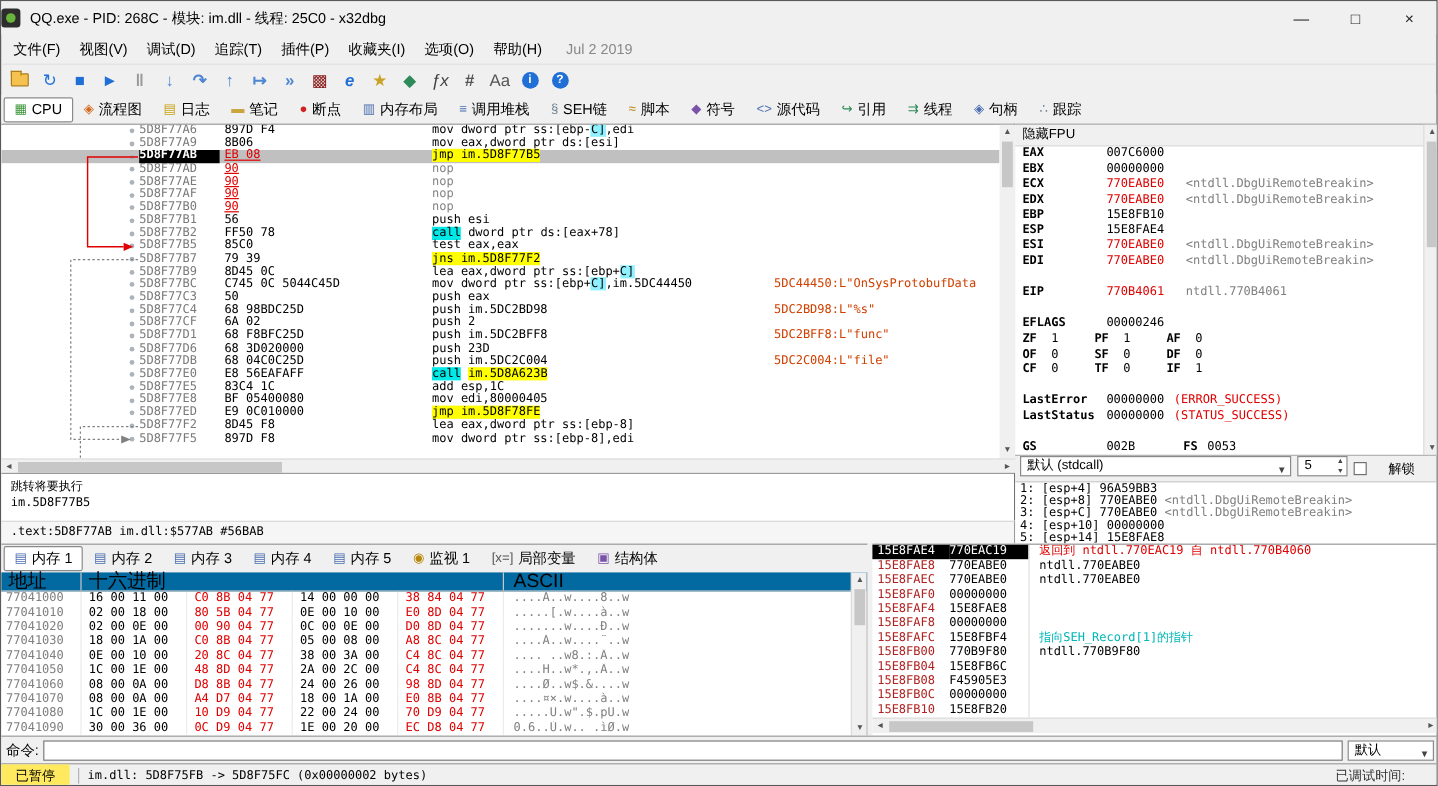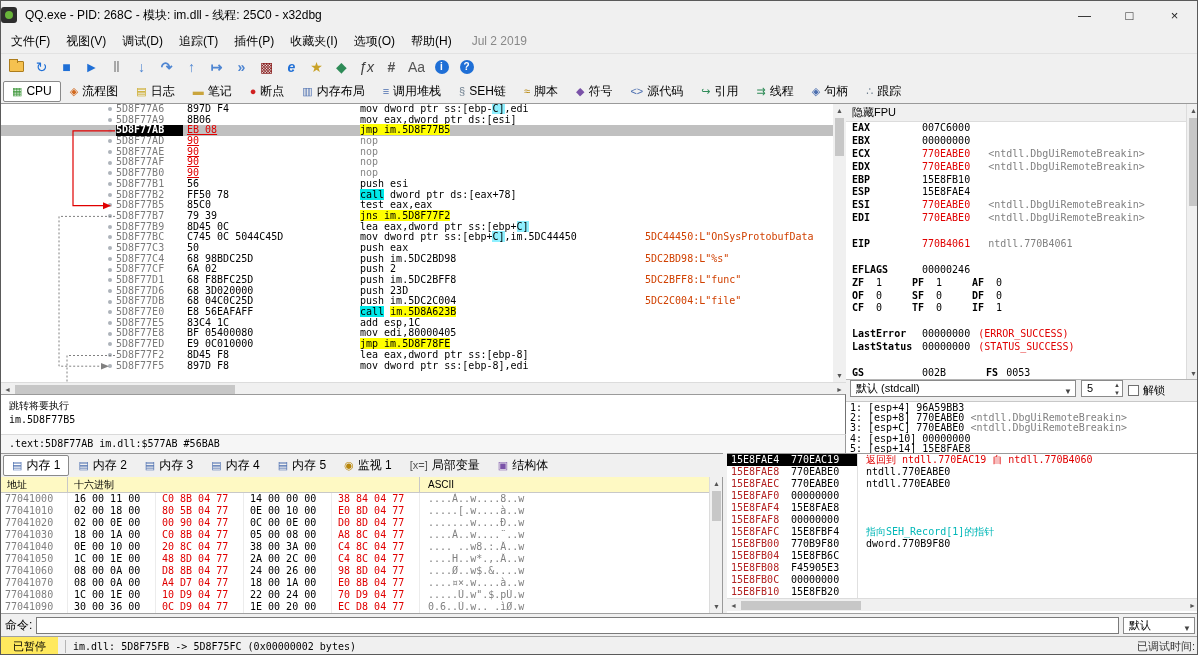--- a/index.html
+++ b/index.html
@@ -60,29 +60,29 @@
 .ra2{color:#e00000;margin-left:8px}
 .fn{display:inline-block;width:24px;font-weight:bold}
 .fv{display:inline-block;width:36px}
 .rn2{font-weight:bold;margin-left:40px}
 .rv2{margin-left:8px}
 #callconv{left:845px;top:378px;width:353px;height:22px;background:#f0f0f0;border-top:1px solid #b5b5b5;display:flex;padding:0 4px;gap:5px}
 .dd{width:226px;height:17px;background:#fff;border:1px solid #8a8a8a;font-size:11px;line-height:15px;padding:0 16px 0 5px;position:relative;white-space:nowrap}
 .dd-arrow{position:absolute;right:3px;top:3px;font-size:8px;color:#444}
 .spin{width:42px;height:17px;background:#fff;border:1px solid #8a8a8a;font-size:11px;line-height:15px;padding-left:5px;position:relative}
 .spin-arrows{position:absolute;right:2px;top:0;font-size:6px;color:#444;line-height:8px;text-align:center}
-.chk{display:flex;align-items:center;gap:4px;font-size:11px}
+.chk{display:flex;align-items:center;gap:18px;font-size:11px}
 .chk-box{width:11px;height:11px;background:#fff;border:1px solid #707070;flex:none}
 #args{left:845px;top:400px;width:353px;height:52px;border-top:1px solid #c8c8c8;font-family:"DejaVu Sans Mono",monospace;font-size:10px;padding-top:1px}
 .arow{height:10.2px;line-height:10.2px;padding-left:4px;white-space:pre}
 .av{margin-left:6px}
 .aa{color:#808080;margin-left:6px}
 #bottomtabs{position:absolute;left:0;top:452px;width:722px;height:24px;background:#f0f0f0;border-top:1px solid #9a9a9a;display:flex;align-items:center;padding-left:2px}
 #dump{left:0;top:476px;width:722px;height:136px;border-right:1px solid #9a9a9a}
-.dump-header{height:16px;background:#fef9c3;border-bottom:1px solid #c8c8c8;display:flex;font-size:10px;line-height:15px}
+.dump-header{height:16px;background:#0369a1;border-bottom:1px solid #c8c8c8;display:flex;font-size:16px;line-height:15px}
 .mh-addr{width:66px;padding-left:6px}
 .mh-hex{width:352px;padding-left:6px;border-left:1px solid #c8c8c8}
 .mh-ascii{flex:1;padding-left:8px;border-left:1px solid #c8c8c8}
 .mrow{display:flex;height:12px;line-height:12px;font-family:"DejaVu Sans Mono",monospace;font-size:10px;white-space:pre}
 .ma{width:66px;padding-left:4px;color:#808080;flex:none}
 .mg{width:88px;padding-left:6px;border-left:1px solid #ececec;flex:none}
 .mg.red{color:#e00000}
 .ms{flex:1;padding-left:8px;border-left:1px solid #ececec;color:#808080;overflow:hidden}
 #splitv{position:absolute;left:722px;top:452px;width:4px;height:160px;background:#f0f0f0}
 #stack{left:726px;top:452px;width:472px;height:160px;border-top:1px solid #9a9a9a}
@@ -93,21 +93,21 @@
 .srow.sel .sa,.srow.sel .sv{background:#000;color:#fff}
 .sc.red{color:#e00000}
 .sc.cyan{color:#00b7b7}
 #cmdbar{position:absolute;left:0;top:612px;width:1198px;height:23px;background:#f0f0f0;border-top:1px solid #a0a0a0;display:flex;align-items:center;padding:0 4px;gap:4px}
 #cmd-label{font-size:12px;flex:none}
 #cmd-input{flex:1;height:17px;border:1px solid #7a7a7a;background:#fff;font-family:"DejaVu Sans Mono",monospace;font-size:11px;padding:0 3px}
 #statusbar{position:absolute;left:0;top:635px;width:1198px;height:20px;background:#f0f0f0;border-top:1px solid #a0a0a0;display:flex;align-items:center}
 .badge{background:#ffe95e;height:100%;display:flex;align-items:center;padding:0 12px;font-size:11px;flex:none}
 .sep{width:1px;height:13px;background:#b5b5b5;margin:0 7px;flex:none}
 .status-msg{font-family:"DejaVu Sans Mono",monospace;font-size:10px}
-.status-right{margin-left:auto;margin-right:4px;font-size:11px;color:#333}
+.status-right{margin-left:auto;margin-right:28px;font-size:11px;color:#333}
 </style>
 </head>
 <body>
 
 <div class="titlebar">
   <span class="app-icon"></span>
   <span class="title-text">QQ.exe - PID: 268C - 模块: im.dll - 线程: 25C0 - x32dbg</span>
   <div class="win-controls">
     <div class="win-btn">—</div>
     <div class="win-btn">□</div>
@@ -422,21 +422,21 @@
 
 <div class="pane" id="stack">
   <div id="srows">
       <div class="srow sel"><span class="sa">15E8FAE4</span><span class="sv">770EAC19</span><span class="sc red">返回到 ntdll.770EAC19 自 ntdll.770B4060</span></div>
       <div class="srow"><span class="sa">15E8FAE8</span><span class="sv">770EABE0</span><span class="sc">ntdll.770EABE0</span></div>
       <div class="srow"><span class="sa">15E8FAEC</span><span class="sv">770EABE0</span><span class="sc">ntdll.770EABE0</span></div>
       <div class="srow"><span class="sa">15E8FAF0</span><span class="sv">00000000</span><span class="sc"></span></div>
       <div class="srow"><span class="sa">15E8FAF4</span><span class="sv">15E8FAE8</span><span class="sc"></span></div>
       <div class="srow"><span class="sa">15E8FAF8</span><span class="sv">00000000</span><span class="sc"></span></div>
       <div class="srow"><span class="sa">15E8FAFC</span><span class="sv">15E8FBF4</span><span class="sc cyan">指向SEH_Record[1]的指针</span></div>
-      <div class="srow"><span class="sa">15E8FB00</span><span class="sv">770B9F80</span><span class="sc">dword.770B9F80</span></div>
+      <div class="srow"><span class="sa">15E8FB00</span><span class="sv">770B9F80</span><span class="sc">ntdll.770B9F80</span></div>
       <div class="srow"><span class="sa">15E8FB04</span><span class="sv">15E8FB6C</span><span class="sc"></span></div>
       <div class="srow"><span class="sa">15E8FB08</span><span class="sv">F45905E3</span><span class="sc"></span></div>
       <div class="srow"><span class="sa">15E8FB0C</span><span class="sv">00000000</span><span class="sc"></span></div>
       <div class="srow"><span class="sa">15E8FB10</span><span class="sv">15E8FB20</span><span class="sc"></span></div>
     </div>
   <div class="sb" style="left:0;top:144px;width:472px;height:13px;border-top:1px solid #dcdcdc">
     <div class="sb-btn" style="left:0">◄</div>
     <div class="sb-thumb" style="left:14px;top:2px;width:120px;height:9px"></div>
     <div class="sb-btn" style="right:0">►</div>
   </div>

